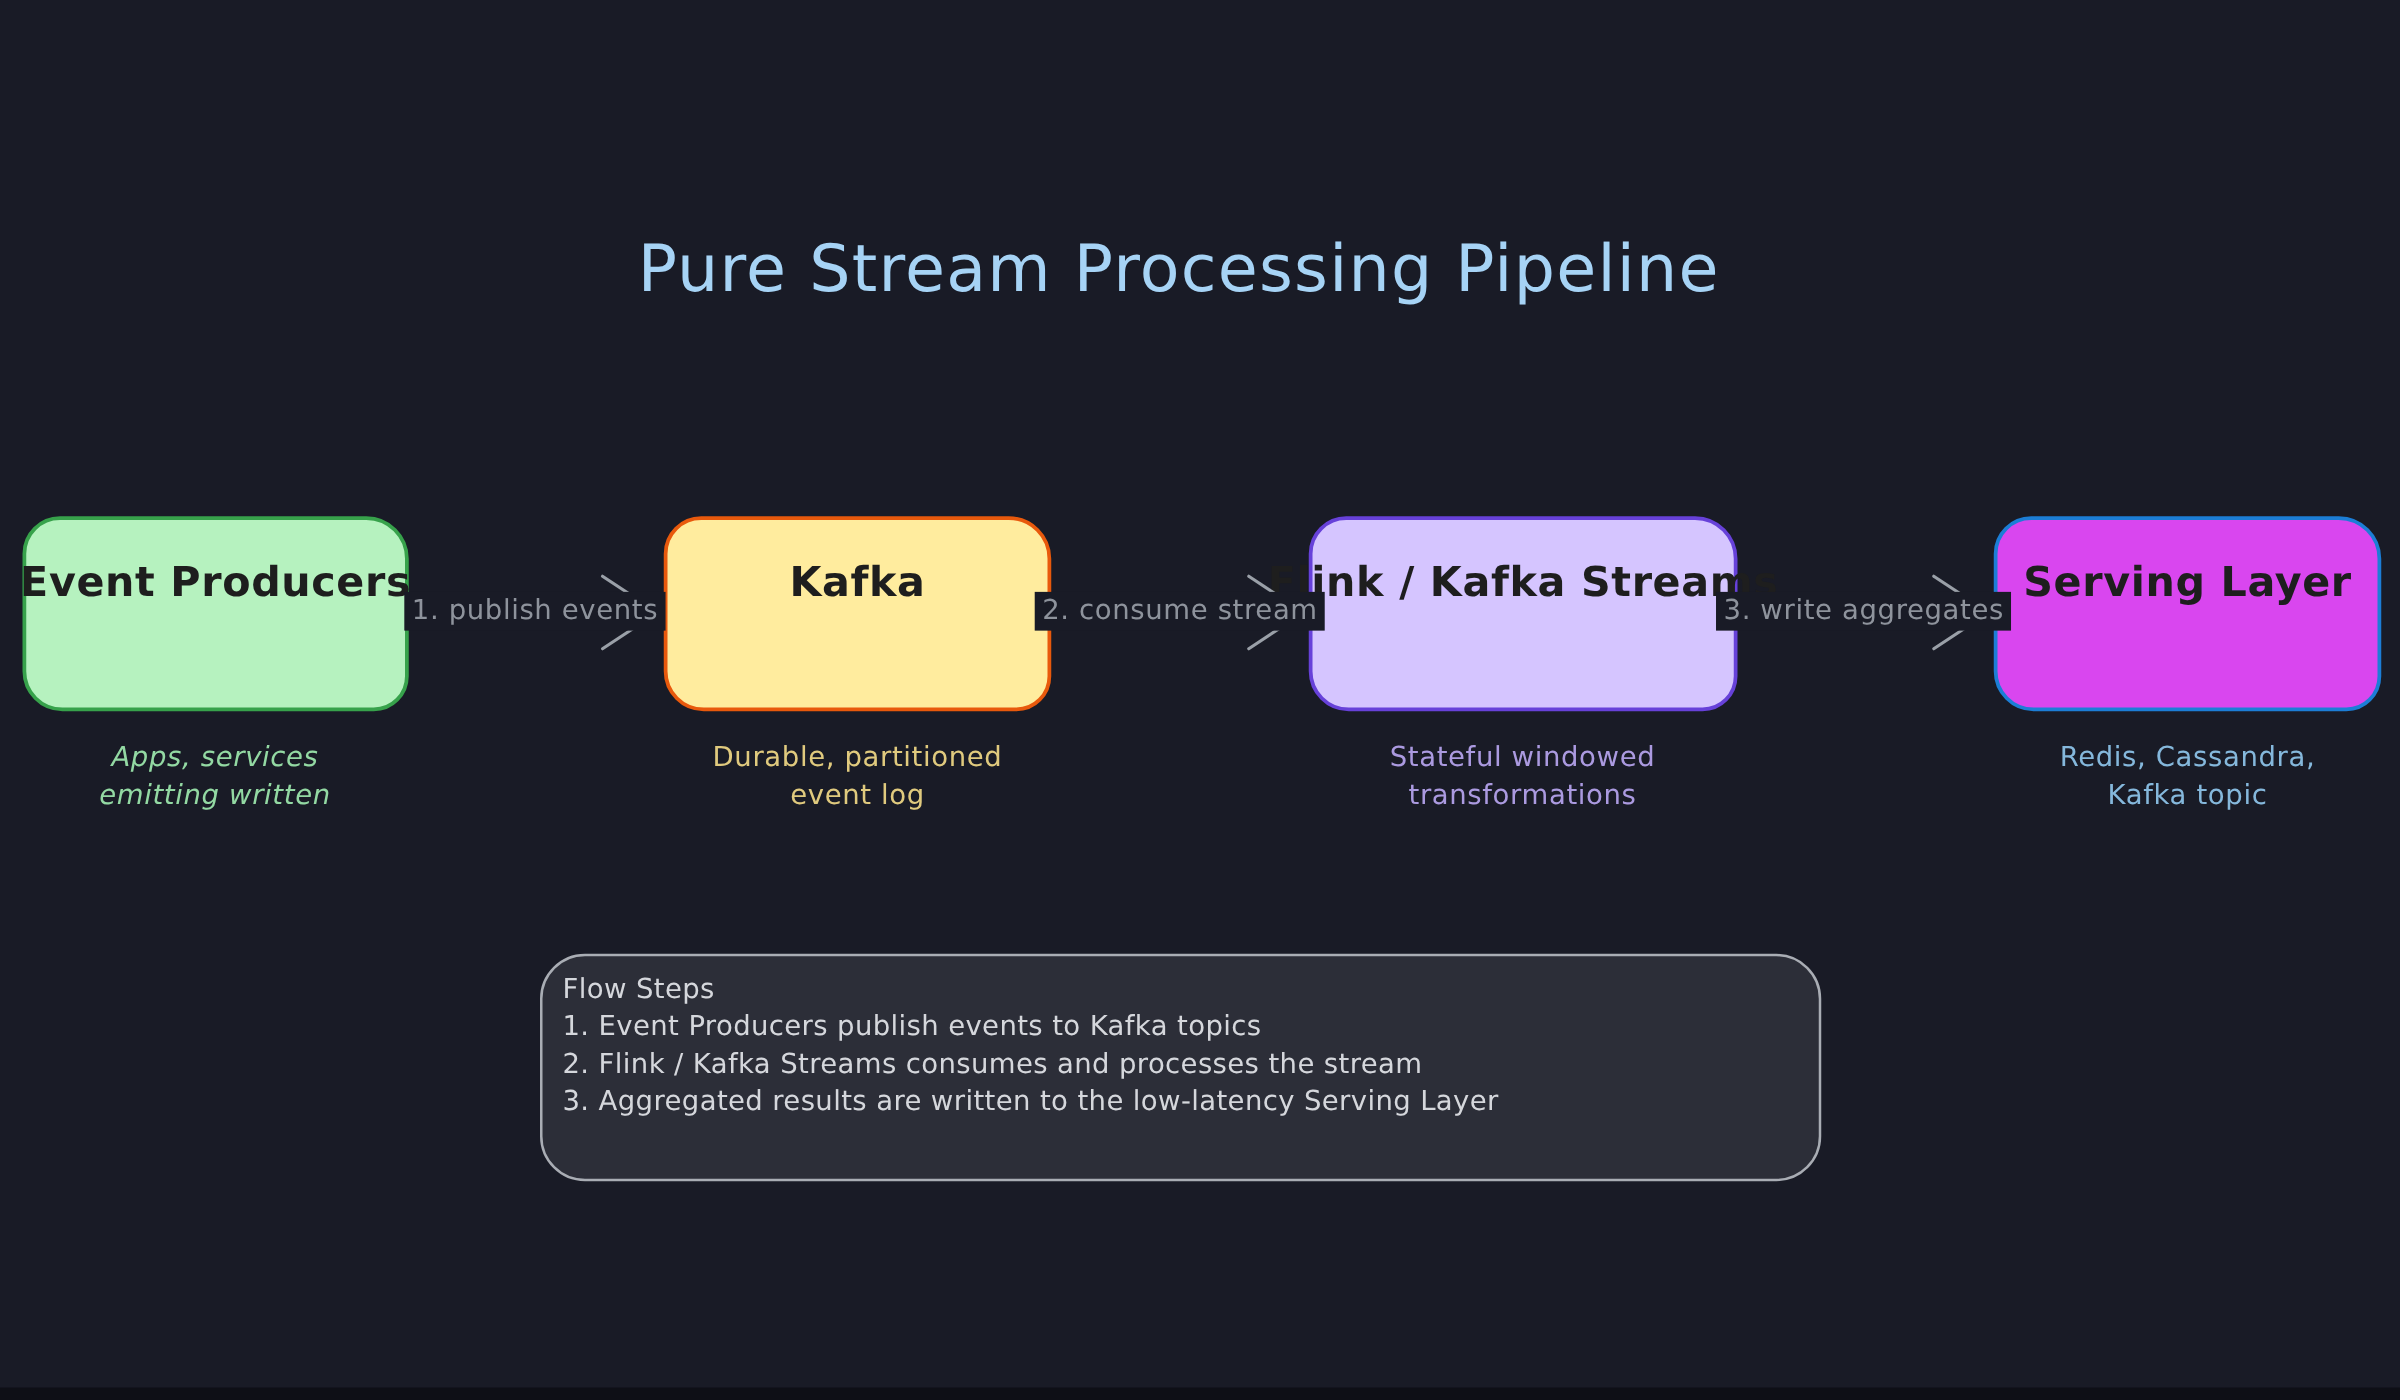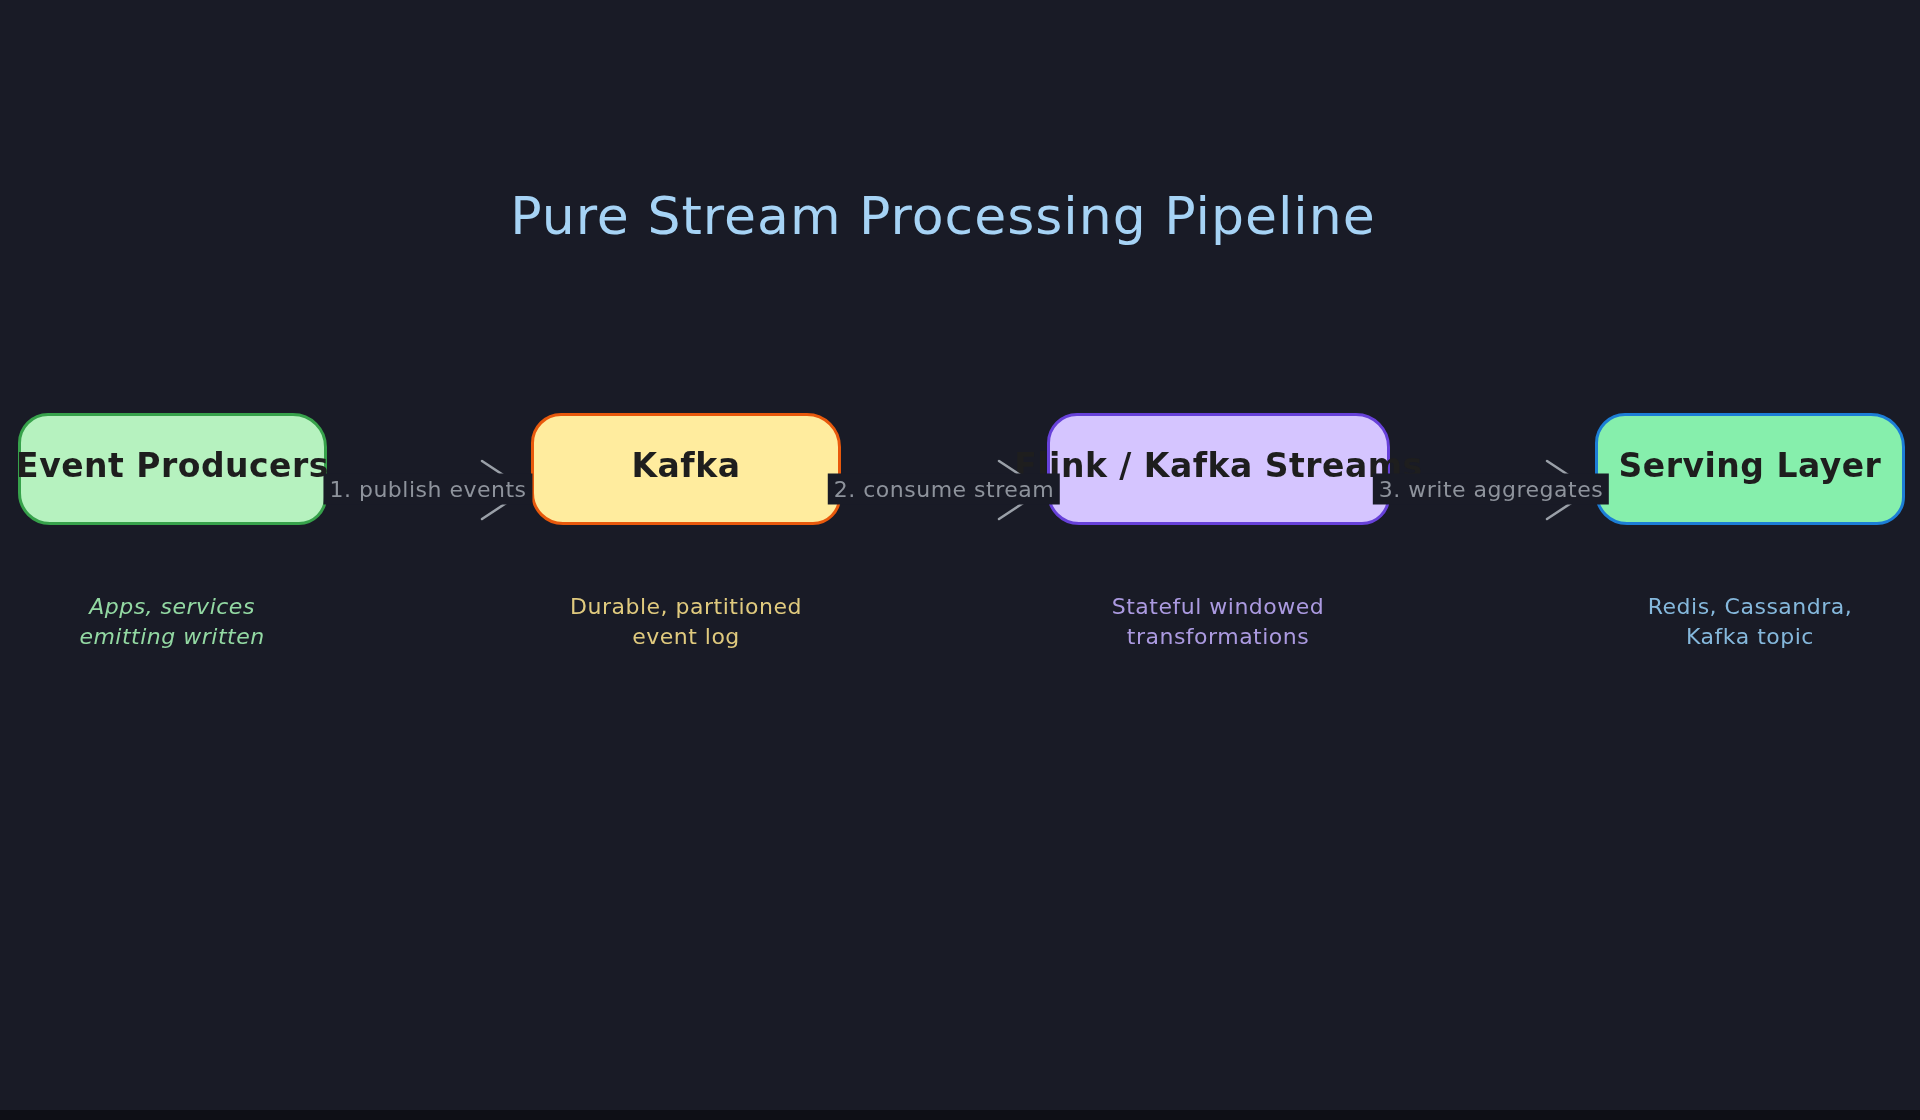--- a/index.html
+++ b/index.html
@@ -15,21 +15,21 @@
     left:943px;top:186px;
     transform:translateX(-50%);
     font-size:52px;
     letter-spacing:1px;
     color:#a6d3f5;
     white-space:nowrap;
     z-index:1;
   }
   .node{
     position:absolute;
-    top:413px;height:112px;
+    top:413px;height:156px;
     border:3.5px solid #444;
     border-radius:30px 34px 28px 32px;
     box-sizing:border-box;
     display:flex;justify-content:center;
     z-index:1;
   }
   .n0{left:18px;width:309px;}
   .n1{left:531px;width:310px;}
   .n2{left:1047px;width:343px;}
   .n3{left:1595px;width:310px;}
@@ -112,21 +112,21 @@
 
   <div class="node n0" style="background: rgb(182, 242, 191); border-color: rgb(55, 162, 75);">
     <div class="node-label" style="color: rgb(30, 30, 30);">Event Producers</div>
   </div>
   <div class="node n2" style="background: rgb(213, 197, 255); border-color: rgb(103, 65, 217);">
     <div class="node-label" style="color: rgb(30, 30, 30);">Flink / Kafka Streams</div>
   </div>
   <div class="node n1" style="background: rgb(255, 236, 158); border-color: rgb(232, 89, 12);">
     <div class="node-label" style="color: rgb(30, 30, 30);">Kafka</div>
   </div>
-  <div class="node n3" style="background: #86efac; border-color: rgb(28, 126, 214);">
+  <div class="node n3" style="background: #d946ef; border-color: rgb(28, 126, 214);">
     <div class="node-label" style="color: rgb(30, 30, 30);">Serving Layer</div>
   </div>
 
   <div class="caption c0" style="color: rgb(147, 217, 163);">
     <div>Apps, services</div>
     <div>emitting written</div>
   </div>
   <div class="caption c1" style="color: rgb(224, 202, 126);">
     <div>Durable, partitioned</div>
     <div>event log</div>
@@ -155,16 +155,22 @@
       <path d="M1393,491 Q1491,486 1591,490" style="stroke: rgb(154, 160, 168);"></path>
       <path d="M1591,490 L1547,461" style="stroke: rgb(154, 160, 168);"></path>
       <path d="M1591,490 L1547,519" style="stroke: rgb(154, 160, 168);"></path>
     </g>
   </svg>
 
   <div class="edge-label e0" style="color: rgb(142, 147, 156); background: rgb(25, 27, 38);">1. publish events</div>
   <div class="edge-label e1" style="color: rgb(142, 147, 156); background: rgb(25, 27, 38); text-align: center;">2. consume stream</div>
   <div class="edge-label e2" style="color: rgb(142, 147, 156); background: rgb(25, 27, 38);">3. write aggregates</div>
 
+  <div class="flow-box" style="background: rgb(44, 46, 56); border-color: rgb(169, 173, 180); color: rgb(213, 215, 220);">
+    <div class="flow-line">Flow Steps</div>
+    <div class="flow-line">1. Event Producers publish events to Kafka topics</div>
+    <div class="flow-line">2. Flink / Kafka Streams consumes and processes the stream</div>
+    <div class="flow-line">3. Aggregated results are written to the low-latency Serving Layer</div>
+  </div>
 
   <div class="bottom-strip"></div>
 
 </div>
 
 </body></html>

